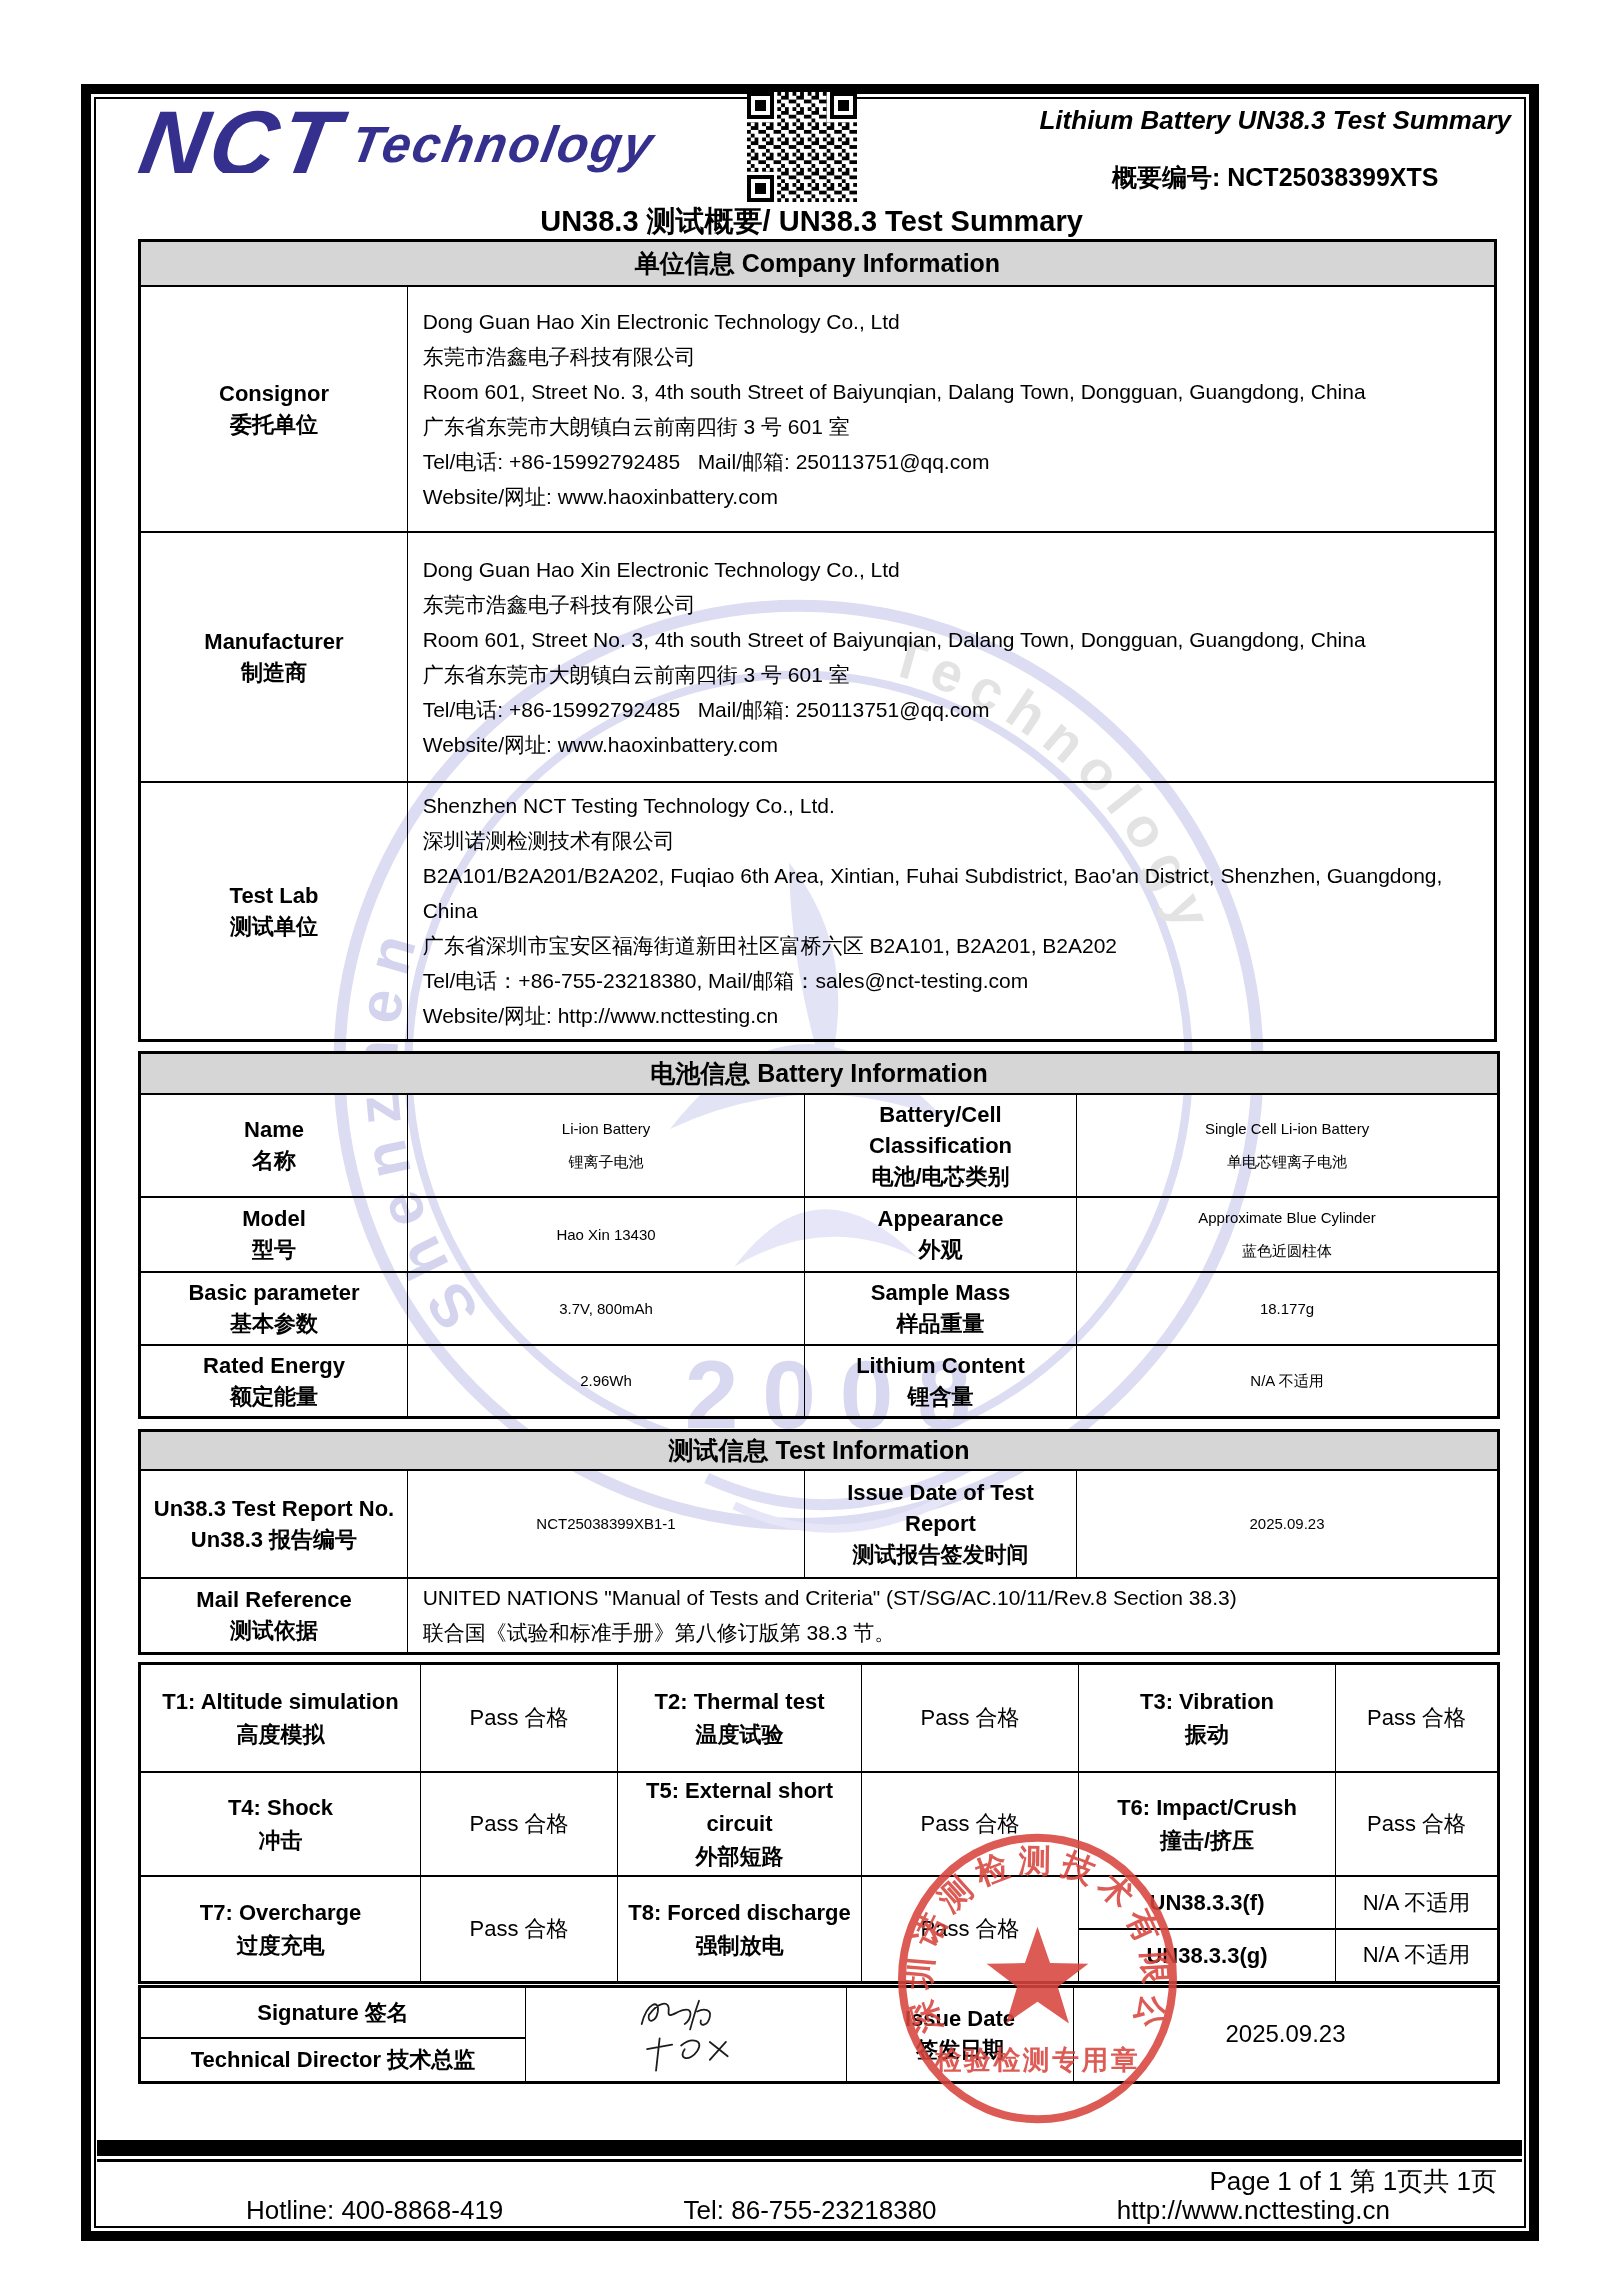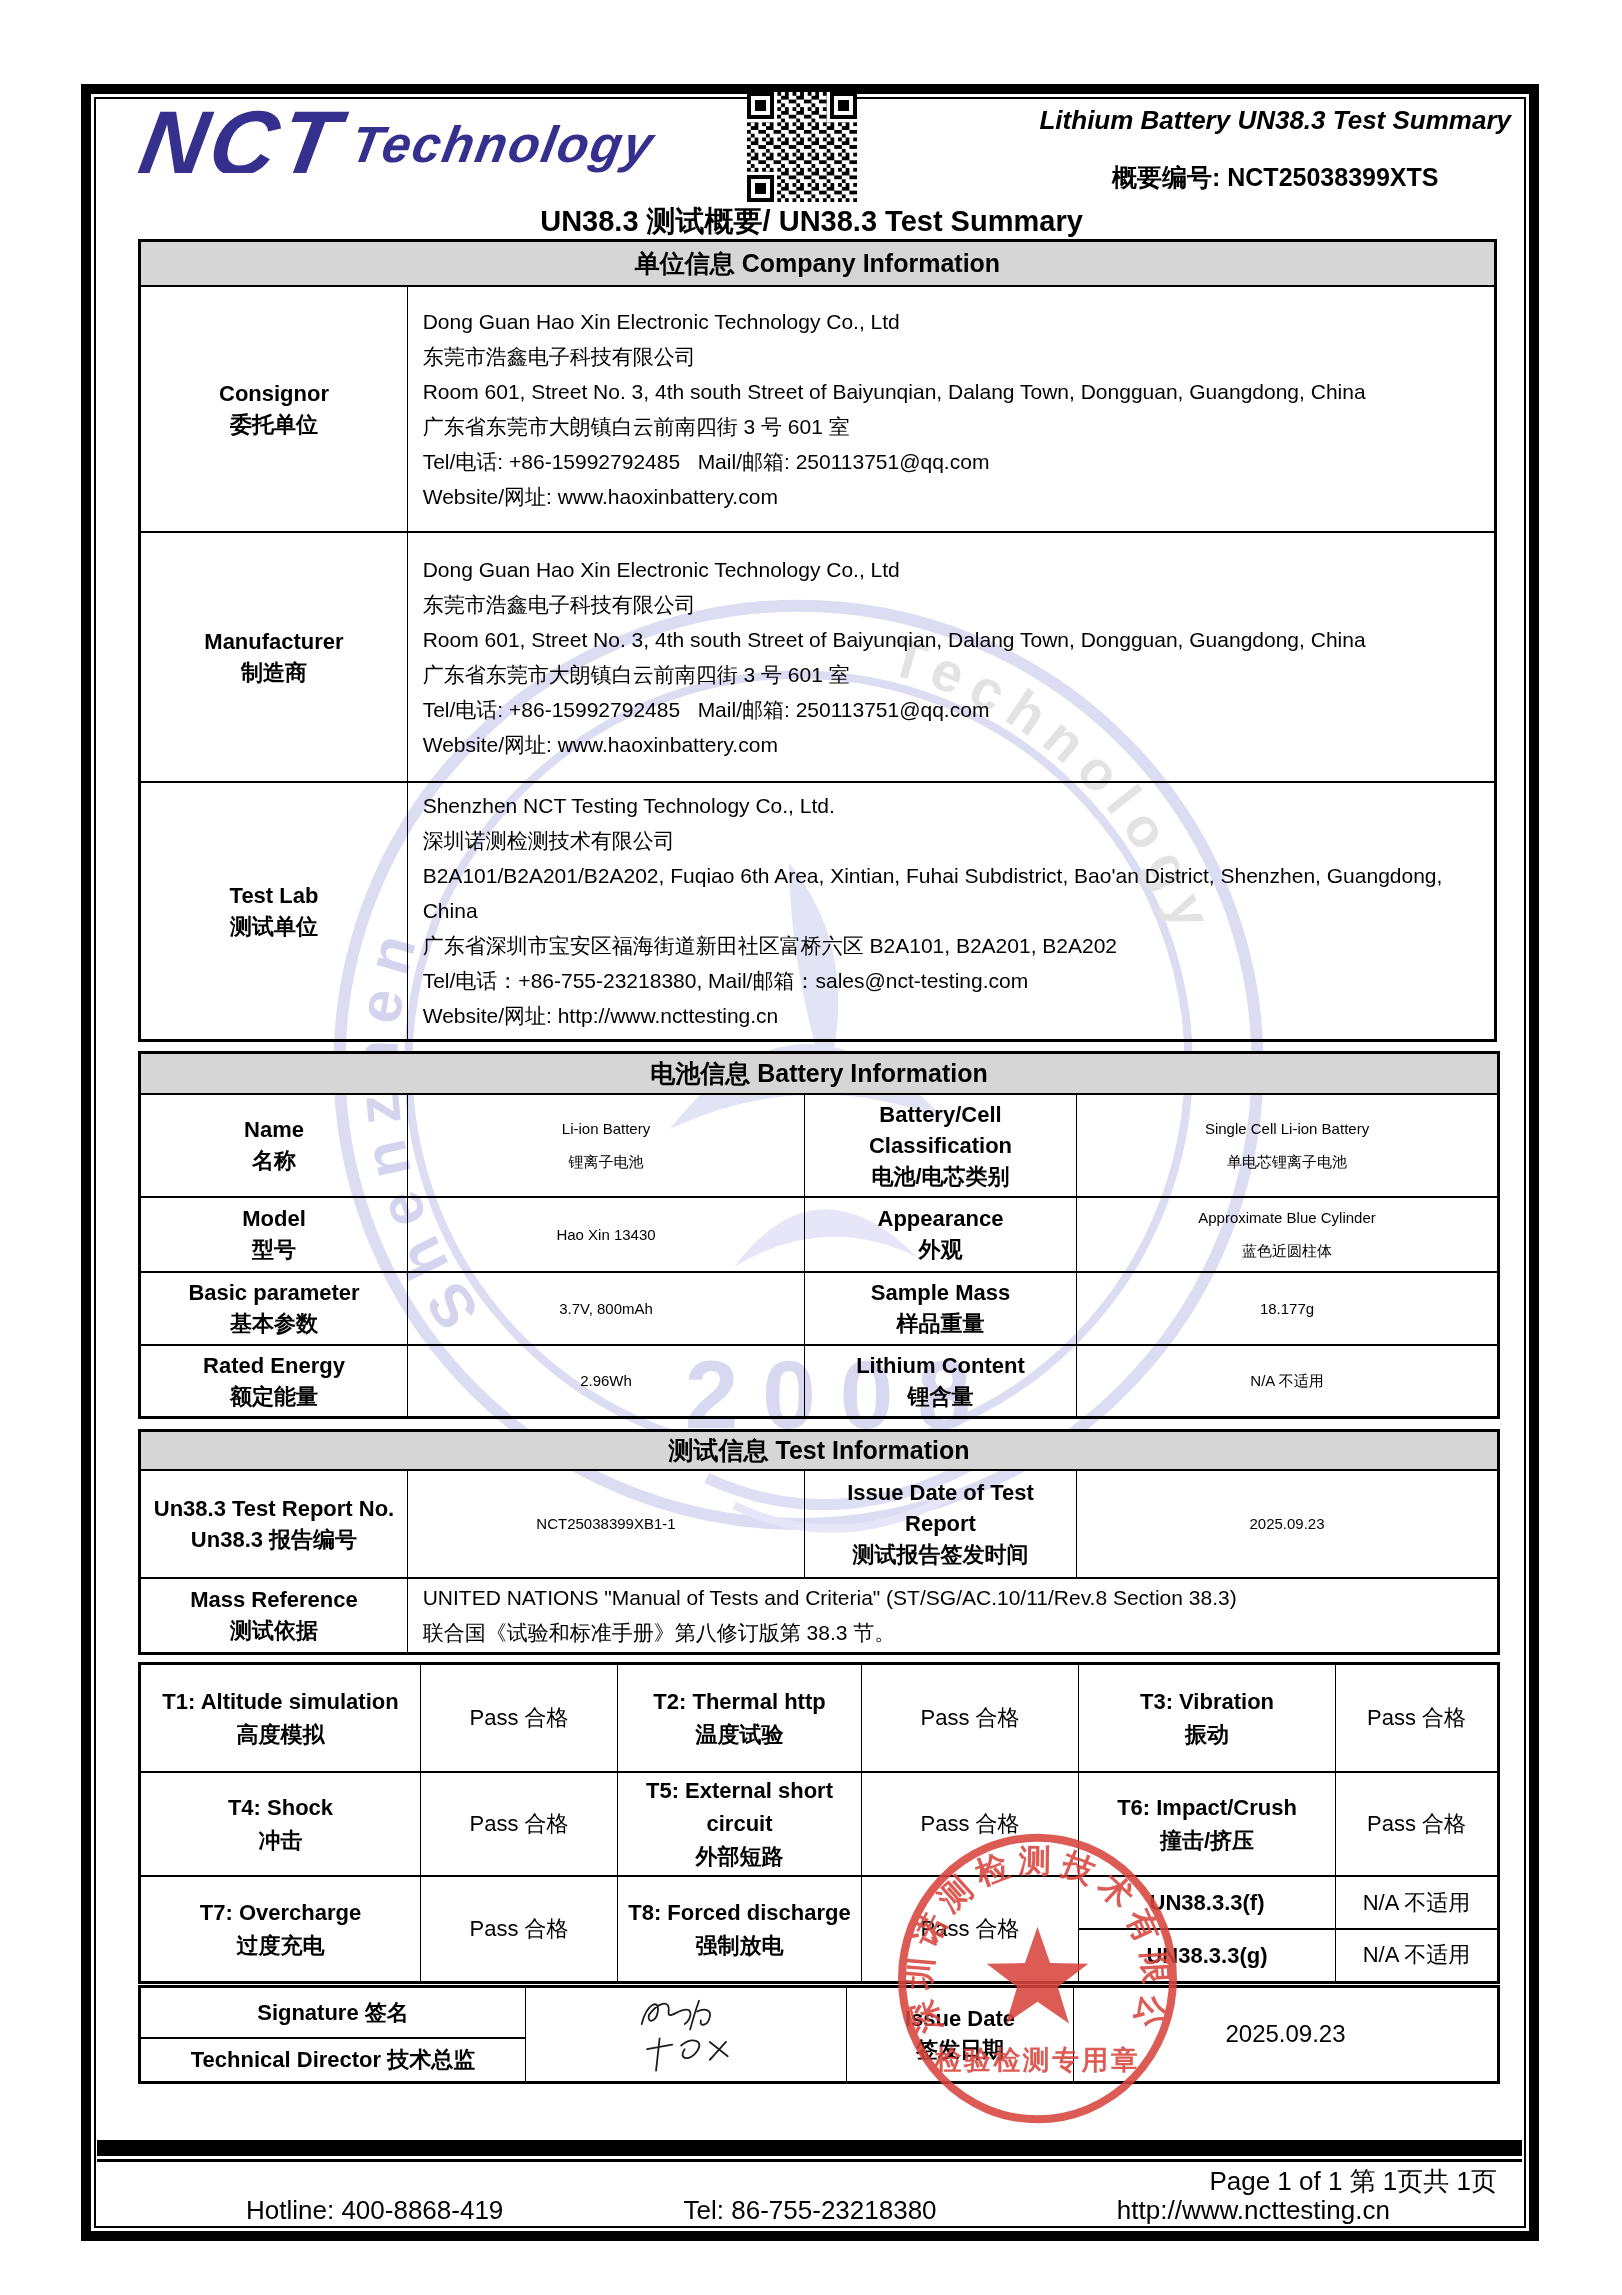--- a/index.html
+++ b/index.html
@@ -273,21 +273,21 @@
       </td>
       <td class="ctr">NCT25038399XB1-1</td>
       <td class="lbl">
         <div>Issue Date of Test Report</div>
         <div>测试报告签发时间</div>
       </td>
       <td class="ctr">2025.09.23</td>
     </tr>
     <tr style="height:64px">
       <td class="lbl">
-        <div>Mass Reference</div>
+        <div>Mail Reference</div>
         <div>测试依据</div>
       </td>
       <td class="val" colspan="3">
         <div class="vl">UNITED NATIONS "Manual of Tests and Criteria" (ST/SG/AC.10/11/Rev.8 Section 38.3)</div>
         <div class="vl">联合国《试验和标准手册》第八修订版第 38.3 节。</div>
       </td>
     </tr>
   </tbody>
     </table>
 
@@ -301,21 +301,21 @@
         <col style="width:163px">
       </colgroup>
     <tbody>
         <tr style="height:108px">
       <td class="tl">
         <div>T1: Altitude simulation</div>
         <div>高度模拟</div>
       </td>
       <td class="res">Pass 合格</td>
       <td class="tl">
-        <div>T2: Thermal http</div>
+        <div>T2: Thermal test</div>
         <div>温度试验</div>
       </td>
       <td class="res">Pass 合格</td>
       <td class="tl">
         <div>T3: Vibration</div>
         <div>振动</div>
       </td>
       <td class="res">Pass 合格</td>
     </tr>
     <tr style="height:103px">

